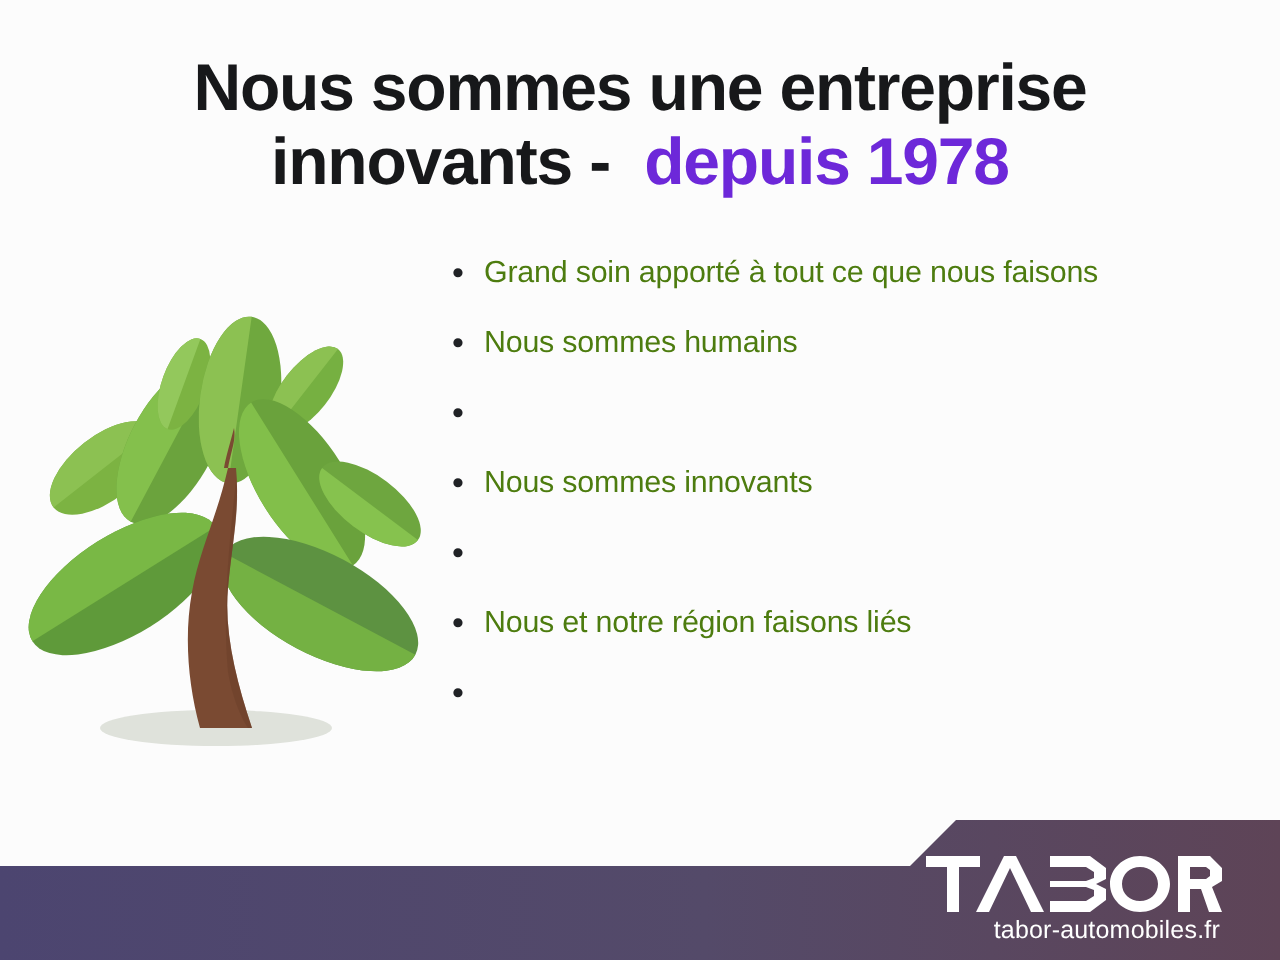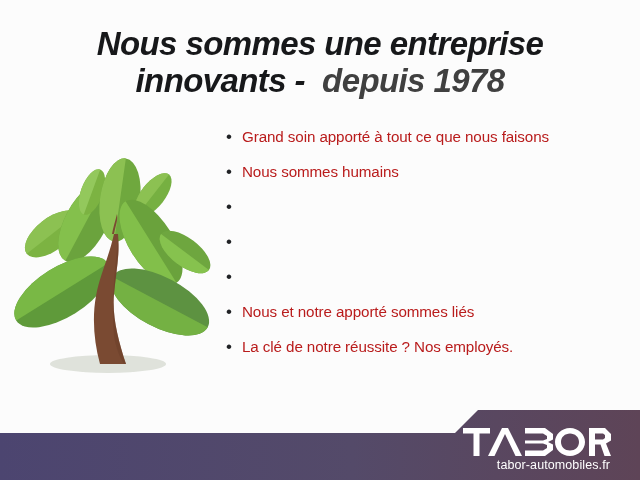--- a/index.html
+++ b/index.html
@@ -22,33 +22,32 @@
   }
 
   
   #title-block {
     position: absolute;
     left: 0;
     top: 26px;
     width: 640px;
     text-align: center;
     line-height: 1.12;
-    font-style: italic;
   }
   .title-line {
     display: block;
     font-family: "Liberation Sans", sans-serif;
     font-size: 33px;
     font-weight: bold;
     letter-spacing: -0.6px;
     color: #17181a;
     white-space: nowrap;
   }
   .title-accent {
-    color: #404040;
+    color: #6d28d9;
     font-weight: bold;
   }
   .title-dash {
     color: #17181a;
   }
 
   
   #bullet-list {
     position: absolute;
     left: 226px;
@@ -64,21 +63,21 @@
     width: 16px;
     flex: 0 0 16px;
     font-size: 17px;
     line-height: 22px;
     color: #202225;
     text-align: left;
   }
   .bullet-text {
     font-size: 15.2px;
     line-height: 22px;
-    color: #b91c1c;
+    color: #4d7c0f;
     white-space: nowrap;
     letter-spacing: -0.1px;
   }
 
   
   #tree-illustration {
     position: absolute;
     left: 8px;
     top: 150px;
     width: 212px;
@@ -209,34 +208,34 @@
       <span class="bullet-dot">•</span>
       <span class="bullet-text">Nous sommes humains</span>
     </div>
 
     <div class="bullet-row">
       <span class="bullet-dot">•</span>
     </div>
 
     <div class="bullet-row">
       <span class="bullet-dot">•</span>
-    </div>
-
-    <div class="bullet-row">
-      <span class="bullet-dot">•</span>
-    </div>
-
-    <div class="bullet-row">
-      <span class="bullet-dot">•</span>
-      <span class="bullet-text">Nous et notre apporté sommes liés</span>
-    </div>
-
-    <div class="bullet-row">
-      <span class="bullet-dot">•</span>
-      <span class="bullet-text">La clé de notre réussite ? Nos employés.</span>
+      <span class="bullet-text">Nous sommes innovants</span>
+    </div>
+
+    <div class="bullet-row">
+      <span class="bullet-dot">•</span>
+    </div>
+
+    <div class="bullet-row">
+      <span class="bullet-dot">•</span>
+      <span class="bullet-text">Nous et notre région faisons liés</span>
+    </div>
+
+    <div class="bullet-row">
+      <span class="bullet-dot">•</span>
     </div>
 
   </div>
 
   <div id="footer">
     <svg id="footer-shape" viewBox="0 0 640 82" preserveAspectRatio="none" xmlns="http://www.w3.org/2000/svg">
       <defs>
         <linearGradient id="footerGrad" x1="0" y1="0" x2="1" y2="0">
           <stop offset="0%" stop-color="#4c4570"></stop>
           <stop offset="55%" stop-color="#544a69"></stop>

